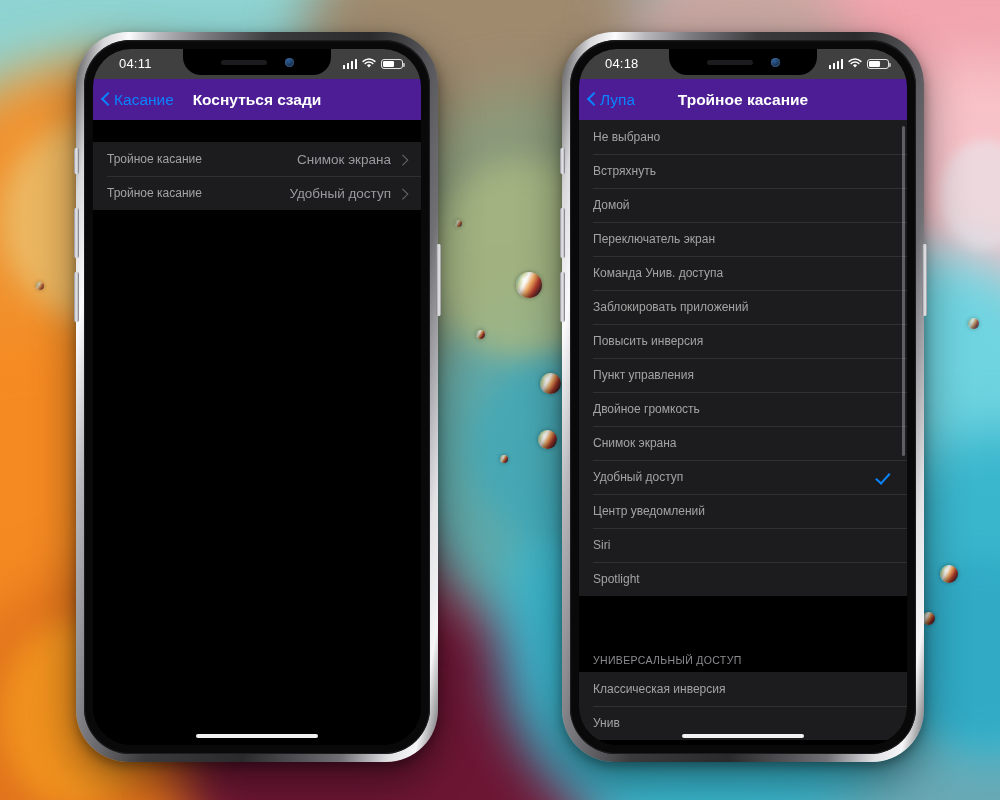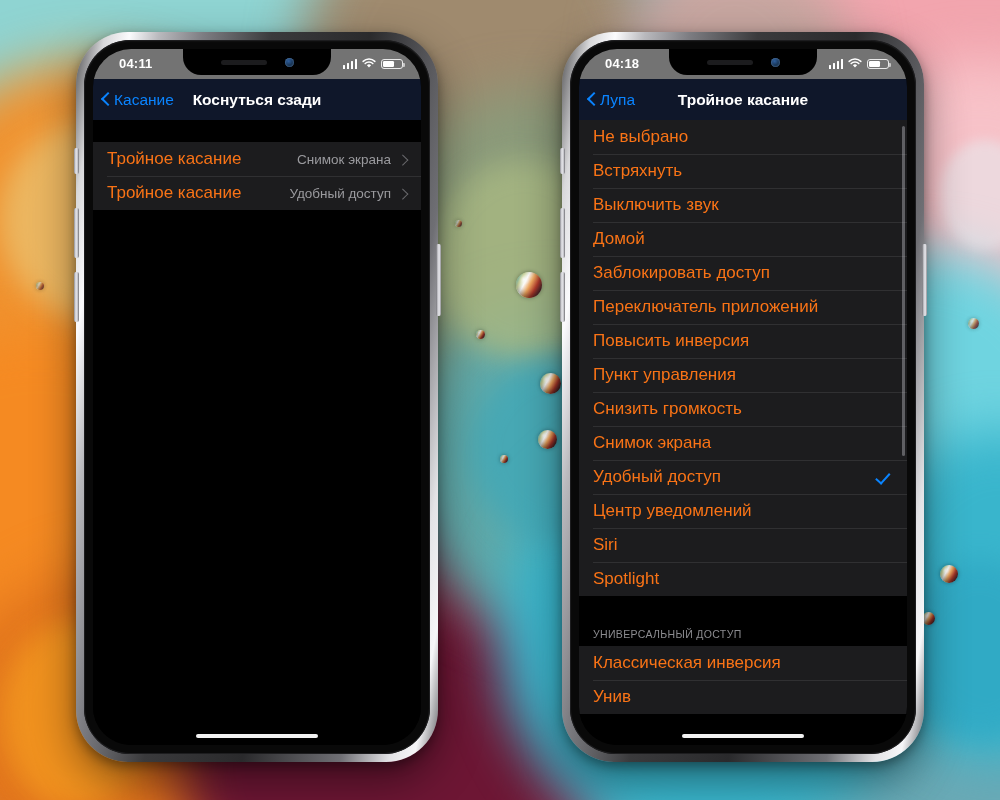--- a/index.html
+++ b/index.html
@@ -105,23 +105,23 @@
   }
 
   
   .statusbar {
     position: relative;
     height: 30px;
     color: #fff;
     display: flex;
     align-items: center;
     font-size: 12.5px;
-    font-weight: bold;
+    font-weight: normal;
     z-index: 10;
-    background: #737373;
+    background: #404040;
   }
   .sb-time {
     position: absolute;
     left: 26px;
     top: 7px;
     letter-spacing: .2px;
     font-size: 13px;
   }
   .sb-right {
     position: absolute;
@@ -157,21 +157,21 @@
     height: 100%;
     width: 62%;
     background: #fff;
     border-radius: 1.2px;
   }
 
   
   .navbar {
     position: relative;
     height: 41px;
-    background: #0f172a;
+    background: #4c1d95;
     display: flex;
     align-items: center;
     border-bottom: .5px solid #262628;
   }
   .nav-back {
     display: flex;
     align-items: center;
     gap: 3px;
     margin-left: 8px;
     color: #0a84ff;
@@ -221,22 +221,22 @@
     cursor: pointer;
   }
   .row + .row::before {
     content: "";
     position: absolute;
     left: 14px; right: 0; top: 0;
     height: .5px;
     background: #303032;
   }
   .row-label {
-    color: #f97316;
-    font-size: 17px;
+    color: #a3a3a3;
+    font-size: 12px;
     flex: 1;
     white-space: nowrap;
   }
   .row-value {
     color: #9a9a9e;
     font-size: 13.5px;
     margin-right: 8px;
     white-space: nowrap;
   }
   .chevron-right {
@@ -267,22 +267,23 @@
     border-right: 2.1px solid #0a84ff;
     border-bottom: 2.1px solid #0a84ff;
     transform: rotate(42deg);
   }
 
   .section-header {
     background: #000;
     color: #8c8c90;
     font-size: 10.5px;
     letter-spacing: .35px;
-    padding: 32px 14px 6px 14px;
+    padding: 12px 14px 6px 14px;
     text-transform: uppercase;
+    margin-top: 46px;
   }
 
   
   .scroll-indicator {
     position: absolute;
     right: 2.5px;
     width: 2.5px;
     border-radius: 2px;
     background: rgba(235,235,245,.32);
     z-index: 8;
@@ -449,39 +450,39 @@
 
     <div class="screen-body">
       <div class="group" id="optionsGroup">
           <div class="row">
             <span class="row-label">Не выбрано</span>
           </div>
           <div class="row">
             <span class="row-label">Встряхнуть</span>
           </div>
           <div class="row">
-            <span class="row-label">Выключить звук</span>
-          </div>
-          <div class="row">
             <span class="row-label">Домой</span>
           </div>
           <div class="row">
-            <span class="row-label">Заблокировать доступ</span>
-          </div>
-          <div class="row">
-            <span class="row-label">Переключатель приложений</span>
+            <span class="row-label">Переключатель экран</span>
+          </div>
+          <div class="row">
+            <span class="row-label">Команда Унив. доступа</span>
+          </div>
+          <div class="row">
+            <span class="row-label">Заблокировать приложений</span>
           </div>
           <div class="row">
             <span class="row-label">Повысить инверсия</span>
           </div>
           <div class="row">
             <span class="row-label">Пункт управления</span>
           </div>
           <div class="row">
-            <span class="row-label">Снизить громкость</span>
+            <span class="row-label">Двойное громкость</span>
           </div>
           <div class="row">
             <span class="row-label">Снимок экрана</span>
           </div>
           <div class="row">
             <span class="row-label">Удобный доступ</span>
             <span class="checkmark"></span>
           </div>
           <div class="row">
             <span class="row-label">Центр уведомлений</span>

